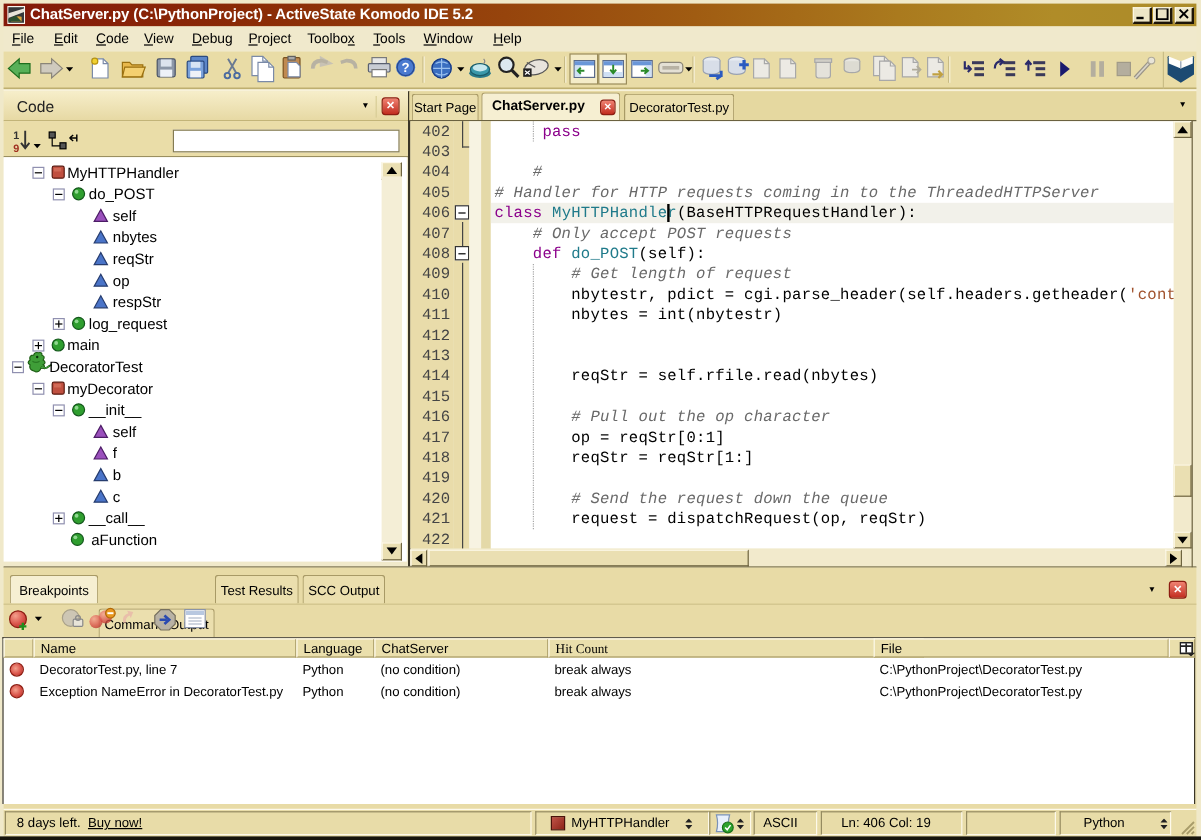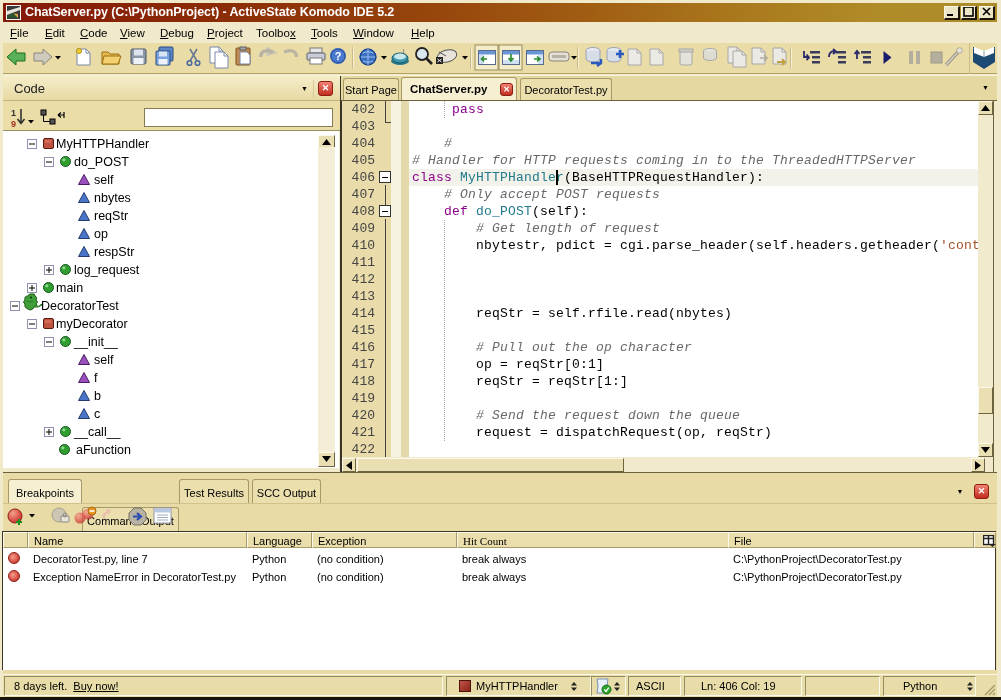--- a/index.html
+++ b/index.html
@@ -547,20 +547,21 @@
   <div class="abs" style="left:35px;top:0px;width:1px;height:17px;border-left:1px dotted #a8a8a8;"></div>
   <div class="abs" style="left:35px;top:119px;width:1px;height:221px;border-left:1px dotted #a8a8a8;"></div>
   <div class="cl" style="top:0px;"><span class="kw">     pass</span></div>
   <div class="cl" style="top:34px;"><span class="cm">    #</span></div>
   <div class="cl" style="top:51px;"><span class="cm"># Handler for HTTP requests coming in to the ThreadedHTTPServer</span></div>
   <div class="cl" style="top:68px;"><span class="kw">class</span> <span class="cn">MyHTTPHandler</span>(BaseHTTPRequestHandler):</div>
   <div class="cl" style="top:85px;"><span class="cm">    # Only accept POST requests</span></div>
   <div class="cl" style="top:102px;">    <span class="kw">def</span> <span class="cn">do_POST</span>(self):</div>
   <div class="cl" style="top:119px;"><span class="cm">        # Get length of request</span></div>
   <div class="cl" style="top:136px;">        nbytestr, pdict = cgi.parse_header(self.headers.getheader(<span class="st">'conte</span></div>
+  <div class="cl" style="top:153px;">        nbytes = int(nbytestr)</div>
   <div class="cl" style="top:238px;"><span class="cm">        # Pull out the op character</span></div>
   <div class="cl" style="top:204px;">        reqStr = self.rfile.read(nbytes)</div>
   <div class="cl" style="top:255px;">        op = reqStr[0:1]</div>
   <div class="cl" style="top:272px;">        reqStr = reqStr[1:]</div>
   <div class="cl" style="top:306px;"><span class="cm">        # Send the request down the queue</span></div>
   <div class="cl" style="top:323px;">        request = dispatchRequest(op, reqStr)</div>
   <div class="abs" style="left:147px;top:69px;width:2px;height:15px;background:#000;"></div>
 </div>
 <div class="abs" id="ed-vsb">
   <div class="sbtn" style="left:0px;top:0px;width:15px;height:14px;">
@@ -629,21 +630,21 @@
         <rect x="0" y="0" width="17" height="15" fill="#fff" stroke="#8a94a8"></rect>
         <rect x="1" y="1" width="15" height="3.5" fill="#b8c8e0"></rect>
         <path d="M3 7 H14 M3 9.5 H14 M3 12 H14" stroke="#a0acc0"></path>
       </g>
 </svg>
 </div>
 <div class="abs" id="bp-table">
   <div class="th" style="left:0px;width:25px;"></div>
   <div class="th" style="left:25px;width:219px;">Name</div>
   <div class="th" style="left:244px;width:65px;">Language</div>
-  <div class="th" style="left:309px;width:145px;">Exception</div>
+  <div class="th" style="left:309px;width:145px;">ChatServer</div>
   <div class="th" style="left:454px;width:313px;font-family:Liberation Serif, serif;">Hit Count</div>
   <div class="th" style="left:725px;width:246px;">File</div>
   <div class="th" style="left:971px;width:22px;"><svg width="14" height="12" viewBox="0 0 14 12" style="margin-left:3px;">
         <rect x="0.5" y="0.5" width="10" height="9" fill="#fff" stroke="#222" stroke-width="1.4"></rect>
         <path d="M1 3.5 H10 M5.5 1 V9" stroke="#222" stroke-width="1.4"></path>
         <path d="M6 9 L13 9 L9.5 12 Z" fill="#222"></path>
       </svg></div>
   <div class="bpdot" style="left:5px;top:20px;"></div>
   <div class="td" style="left:30px;top:18px;">DecoratorTest.py, line 7</div>
   <div class="td" style="left:249px;top:18px;">Python</div>

